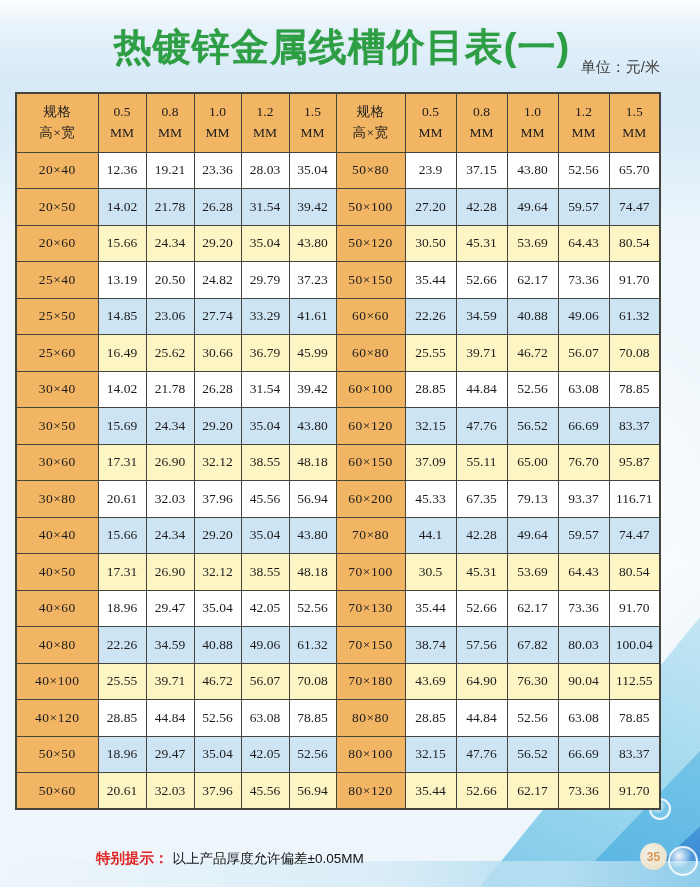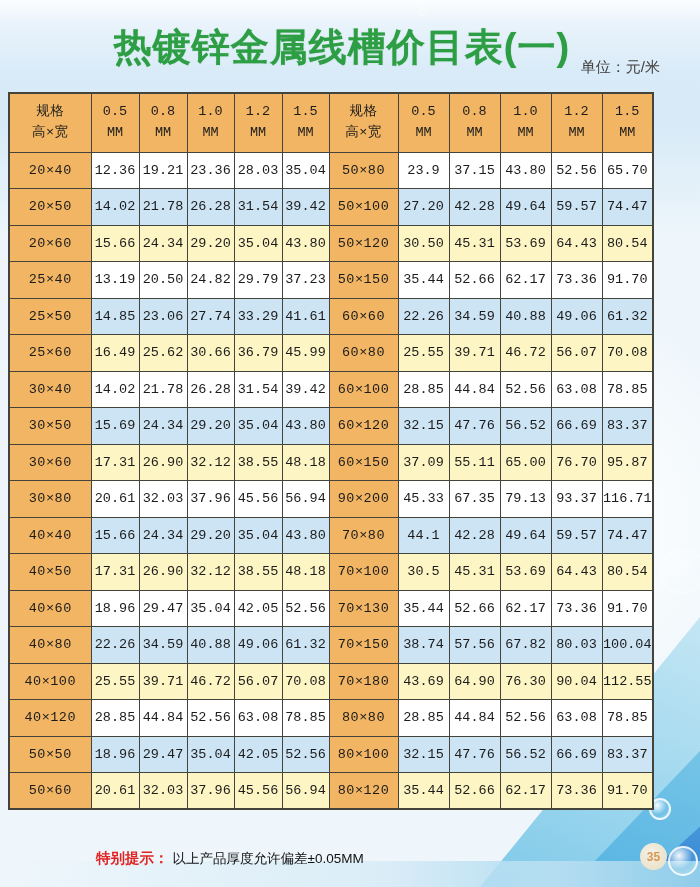--- a/index.html
+++ b/index.html
@@ -71,25 +71,25 @@
     text-align:center;
     font-size:38px;font-weight:bold;letter-spacing:1px;
     color:var(--title-green);
     text-shadow:0 0 1px rgba(45,158,68,0.5);
   }
   .unit{
     position:absolute;top:58px;right:40px;z-index:1;
     font-size:15px;color:#404040;
   }
   table.price-table{
-    position:absolute;left:8px;top:92px;z-index:1;
+    position:absolute;left:15px;top:92px;z-index:1;
     width:644px;
     border-collapse:collapse;table-layout:fixed;
     border:2px solid var(--border);
-    font-family:Liberation Mono, monospace;
+    font-family:Liberation Serif, serif;
     color:var(--ink);
     padding-left:23px;
   }
   .price-table th,.price-table td{
     border:1px solid var(--border);
     text-align:center;vertical-align:middle;
     padding:0;
     font-size:13.5px;font-weight:normal;
   }
   .price-table thead th{height:59px;background:var(--header-orange);line-height:1.55;}
@@ -331,21 +331,21 @@
           <td>76.70</td>
           <td>95.87</td>
         </tr>
         <tr class="band-0">
           <td class="spec-col">30×80</td>
           <td>20.61</td>
           <td>32.03</td>
           <td>37.96</td>
           <td>45.56</td>
           <td>56.94</td>
-          <td class="spec-col">90×200</td>
+          <td class="spec-col">60×200</td>
           <td>45.33</td>
           <td>67.35</td>
           <td>79.13</td>
           <td>93.37</td>
           <td>116.71</td>
         </tr>
         <tr class="band-1">
           <td class="spec-col">40×40</td>
           <td>15.66</td>
           <td>24.34</td>

